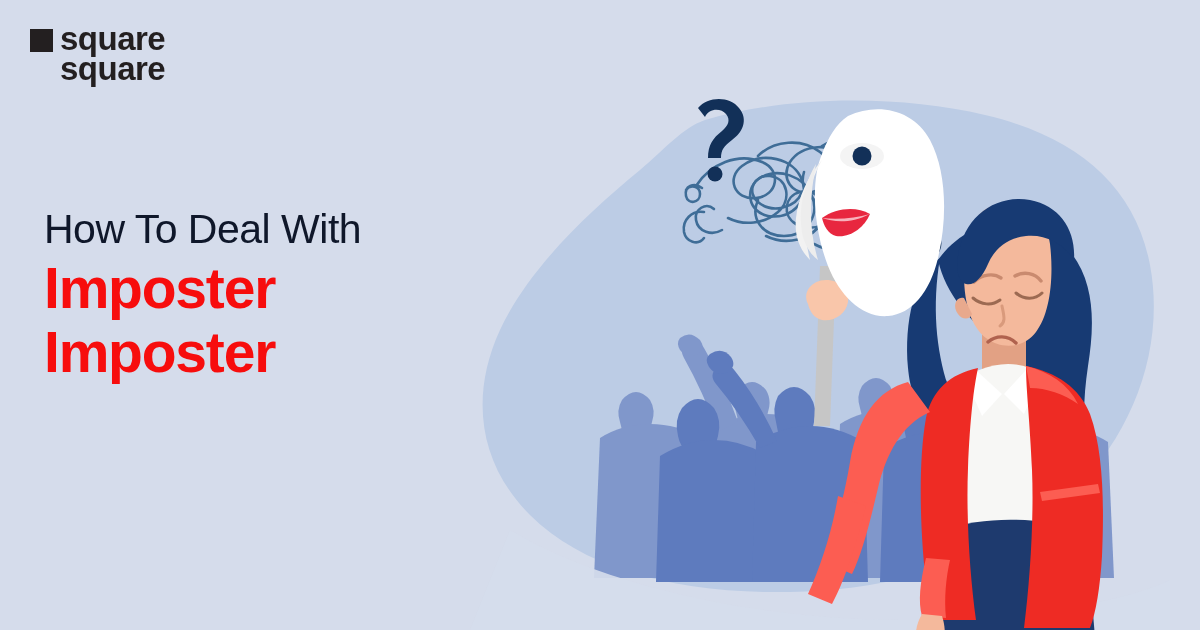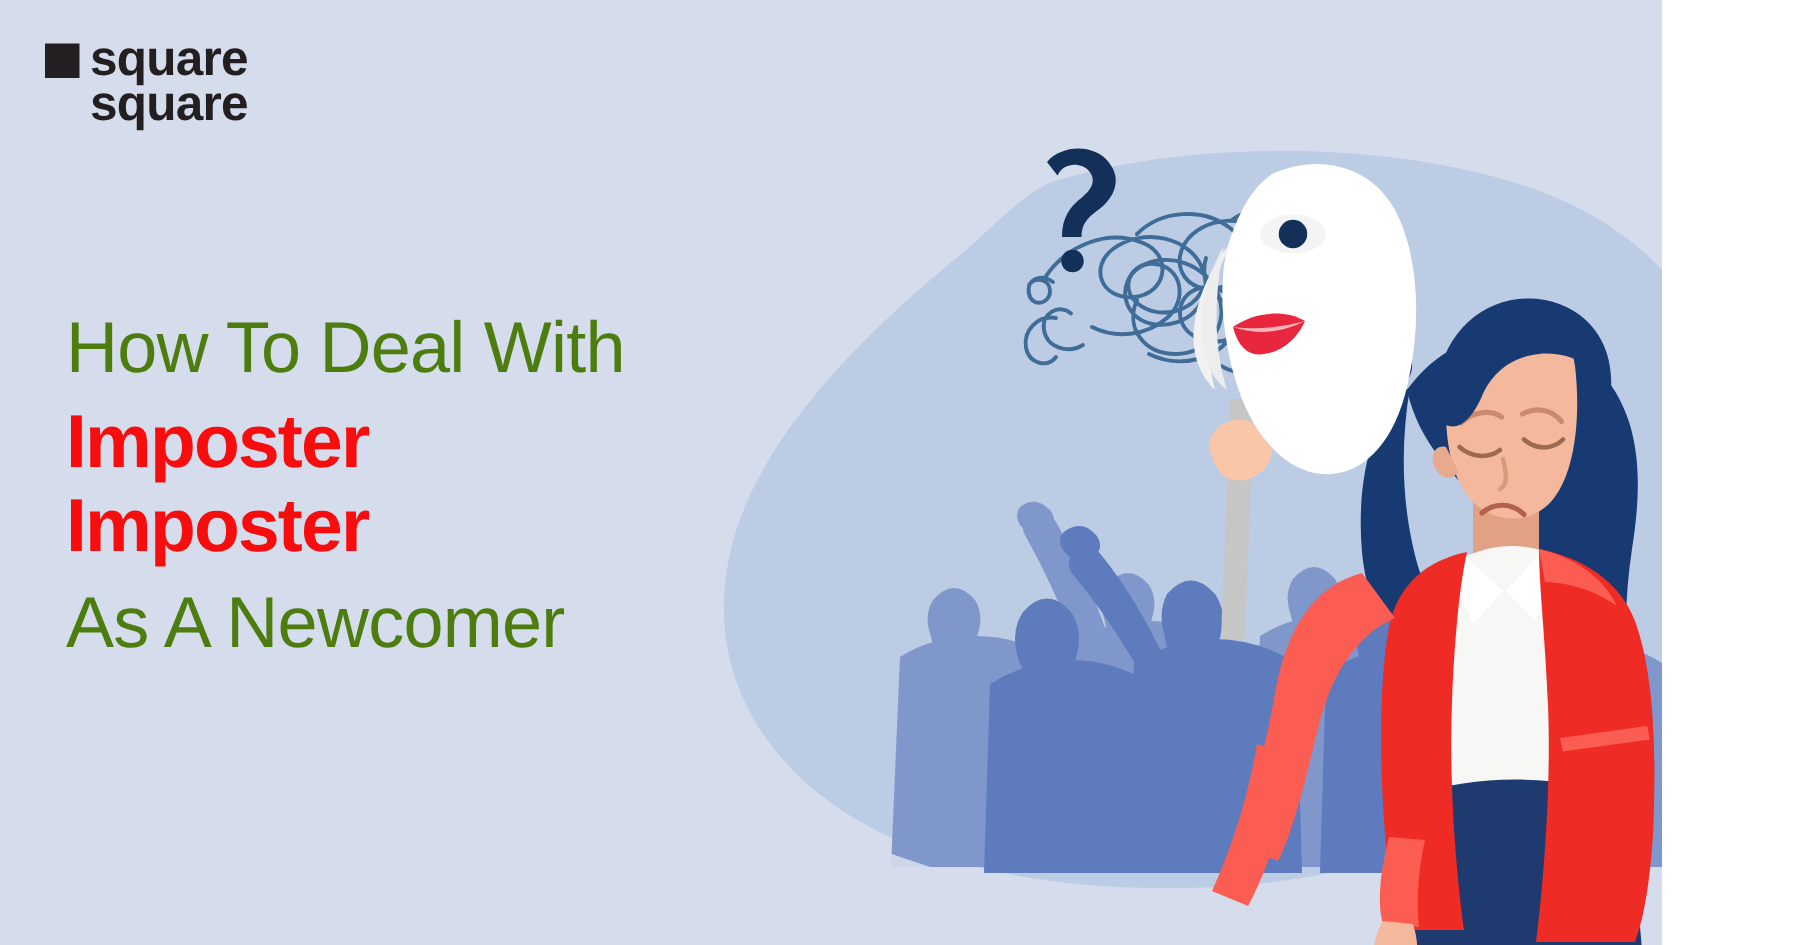--- a/index.html
+++ b/index.html
@@ -2,21 +2,21 @@
 <html><head>
 <meta charset="utf-8">
 <style>
   html, body {
     margin: 0;
     padding: 0;
     background: #ffffff;
   }
   #banner {
     position: relative;
-    width: 1108px;
+    width: 1200px;
     height: 630px;
     overflow: hidden;
     background: #d5dceb;
     font-family: "Liberation Sans", sans-serif;
   }
 
   
   .blob-layer {
     position: absolute;
     inset: 0;
@@ -61,27 +61,27 @@
     width: 470px;
   }
   .hl-line {
     display: block;
     font-family: "Liberation Sans", sans-serif;
     letter-spacing: -0.5px;
     white-space: nowrap;
   }
   .hl-normal {
     font-weight: 400;
-    font-size: 48px;
+    font-size: 41px;
     line-height: 1.18;
-    color: #4d7c0f;
+    color: #0f172a;
   }
   .hl-accent {
     font-weight: 700;
-    font-size: 50px;
+    font-size: 57px;
     line-height: 1.12;
     color: #f70d0d;
     letter-spacing: -1.2px;
   }
   .hl-gap-top { margin-top: 4px; }
   .hl-gap-bottom { margin-top: 10px; }
 
   
   .illustration {
     position: absolute;
@@ -111,21 +111,20 @@
     <div class="logo-words">
       <span class="logo-word">square</span>
       <span class="logo-word">square</span>
     </div>
   </div>
 
   <div class="headline">
     <span class="hl-line hl-normal">How To Deal With</span>
     <span class="hl-line hl-accent hl-gap-top">Imposter</span>
     <span class="hl-line hl-accent">Imposter</span>
-    <span class="hl-line hl-normal hl-gap-bottom">As A Newcomer</span>
   </div>
 
   <div class="illustration">
     <svg width="700" height="570" viewBox="0 0 700 570" xmlns="http://www.w3.org/2000/svg">
 
       <defs>
         <clipPath id="frameClip">
           <rect x="0" y="0" width="700" height="570"></rect>
         </clipPath>
       </defs>

